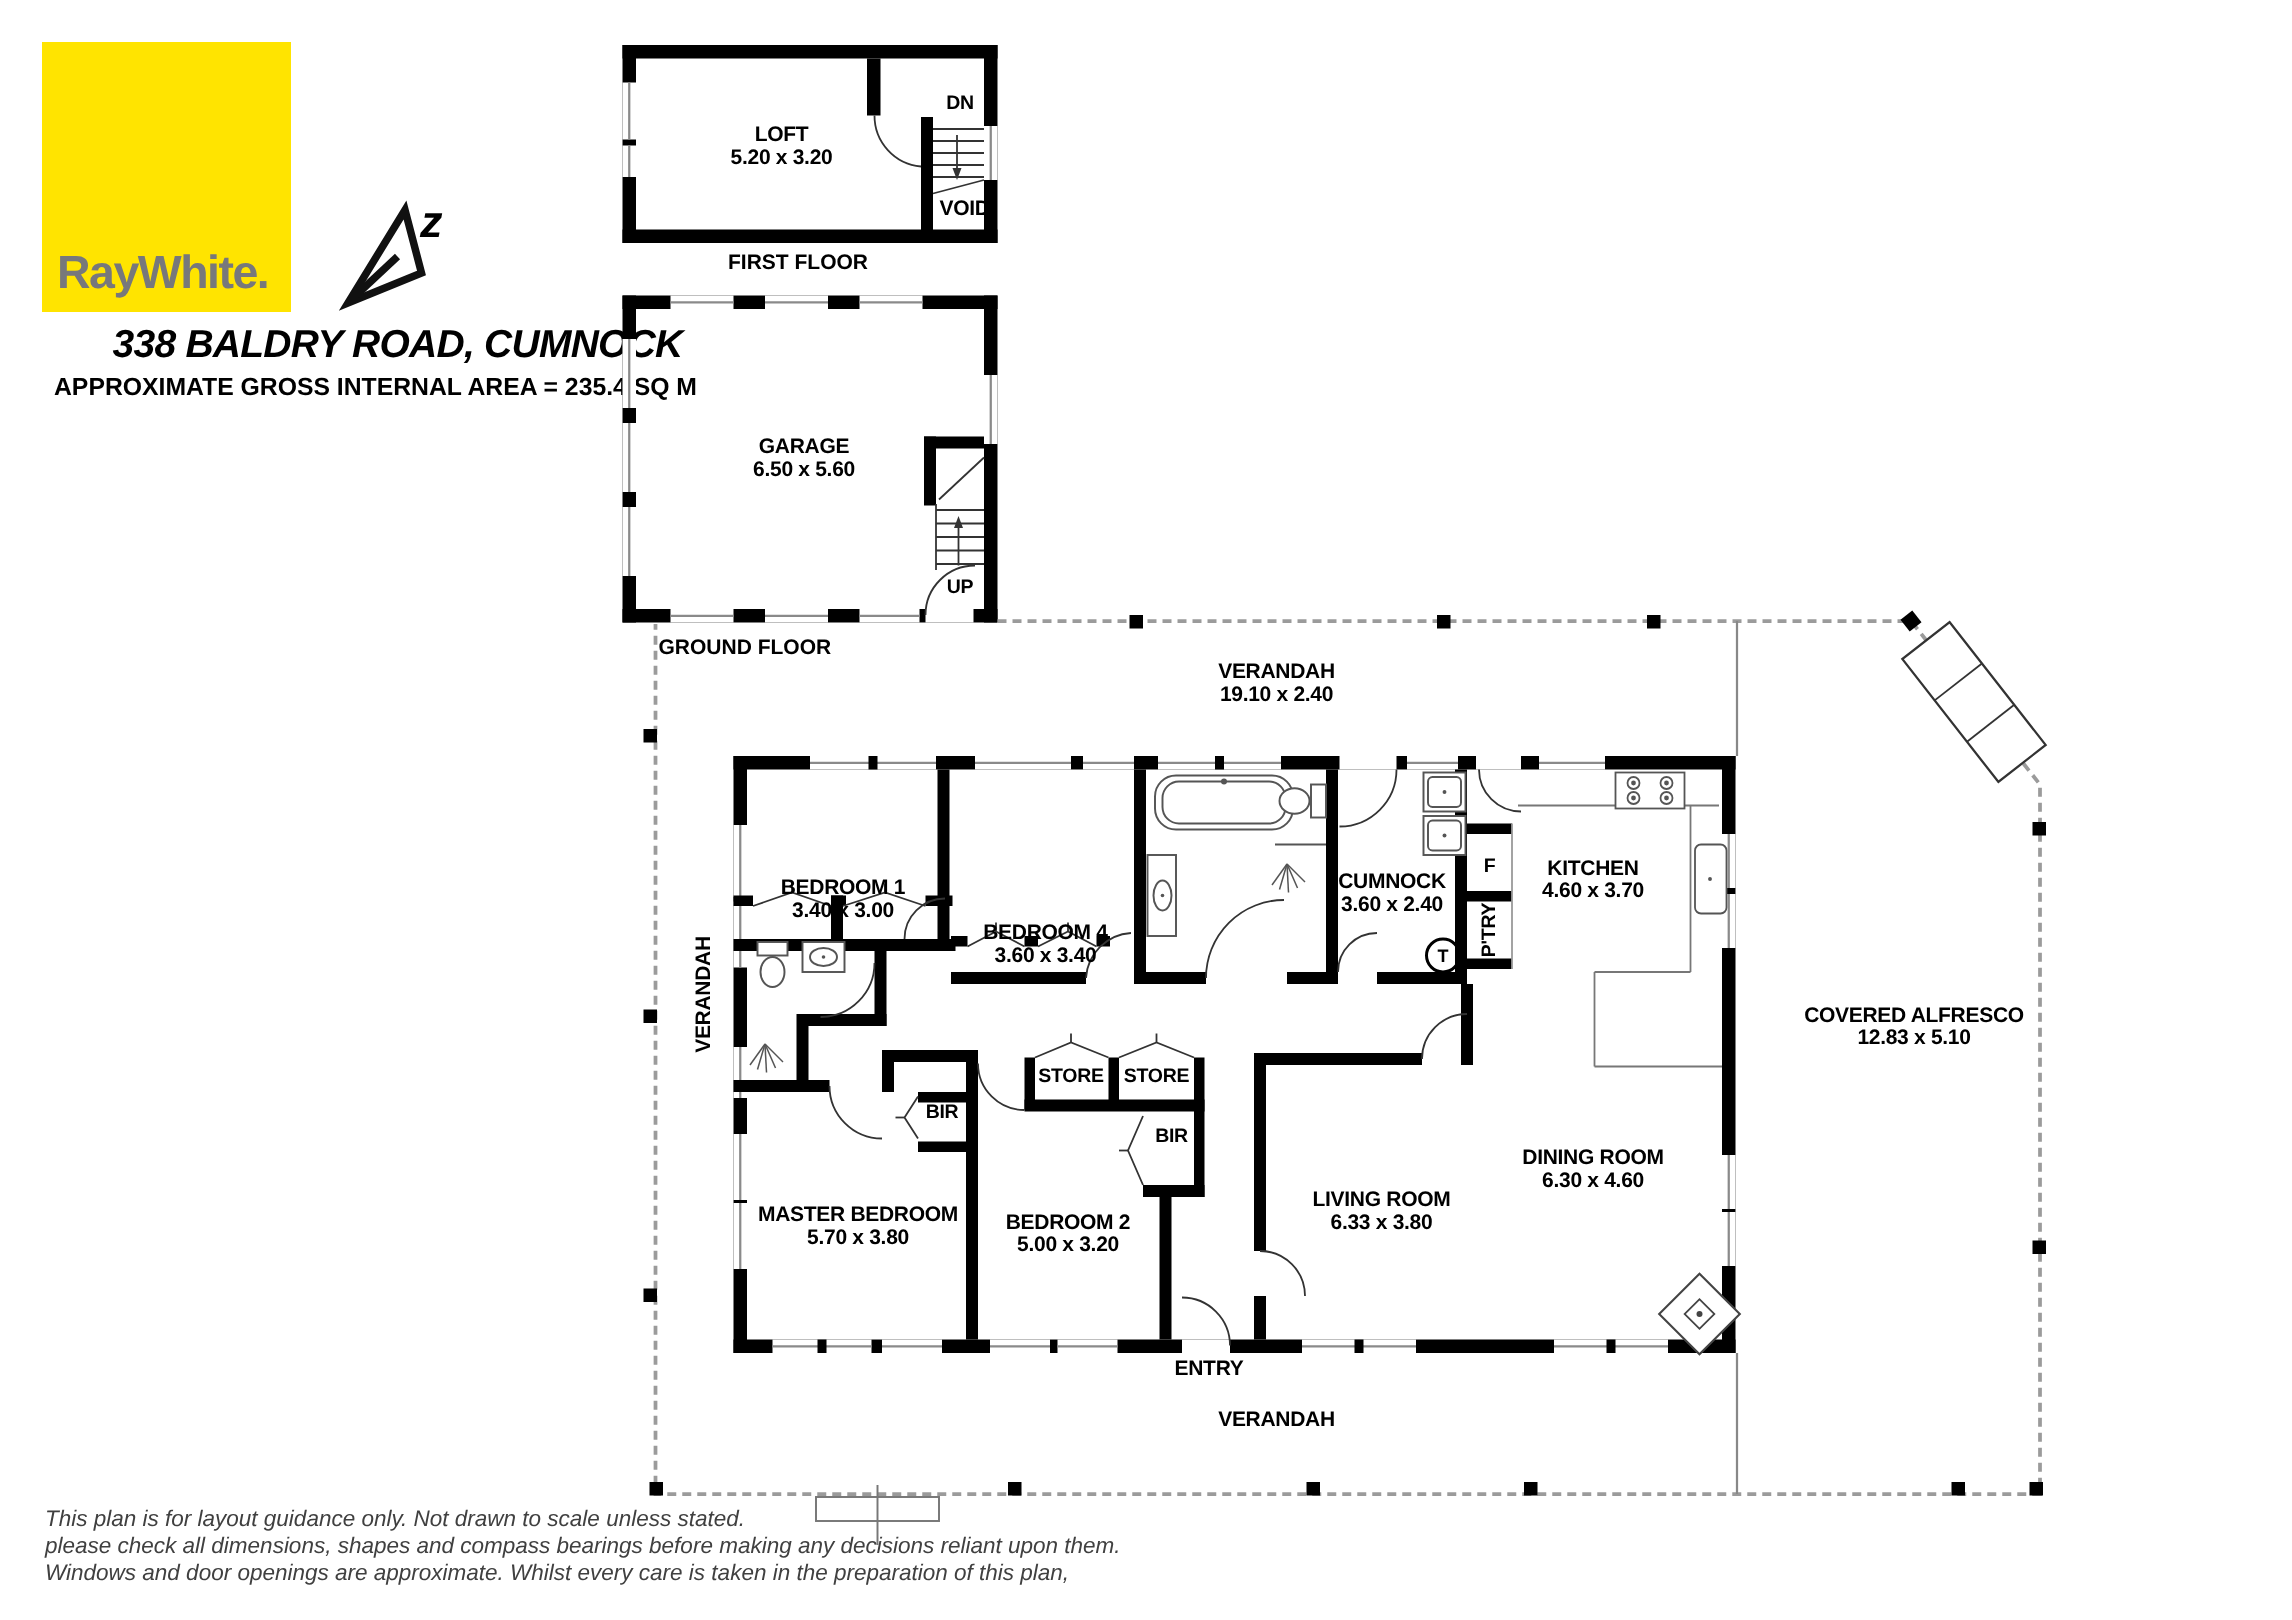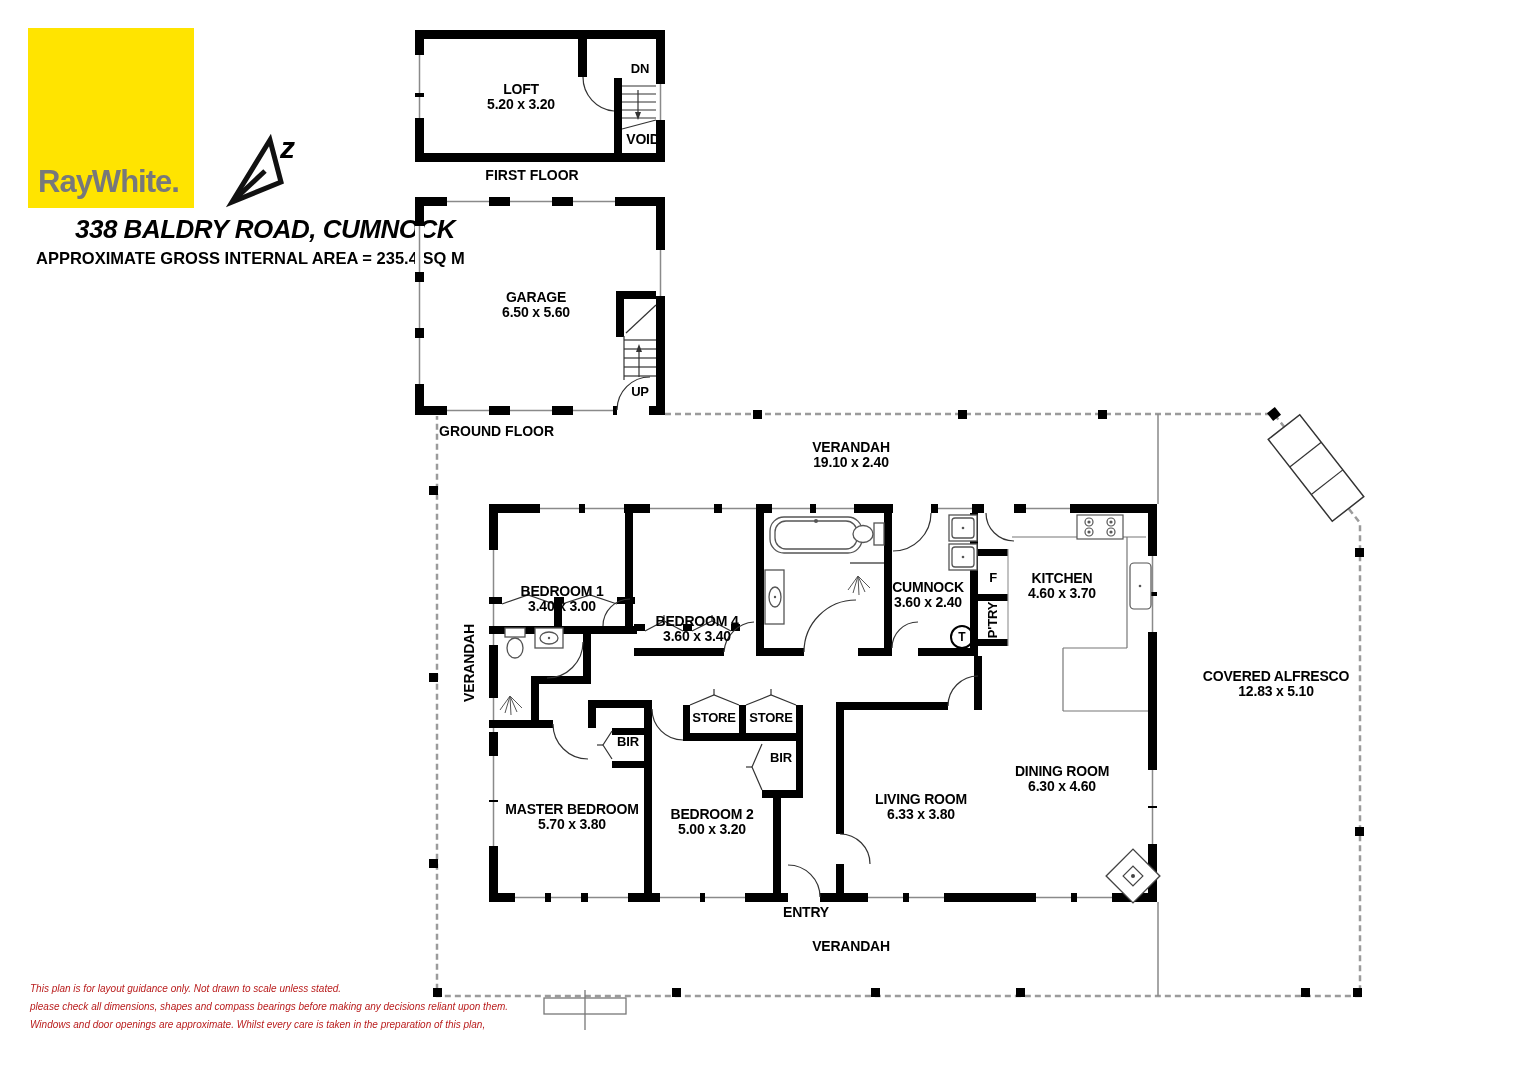--- a/index.html
+++ b/index.html
@@ -19,22 +19,22 @@
   
   .lbl{position:absolute;transform:translate(-50%,-50%);text-align:center;
        font-weight:bold;font-size:14px;line-height:15px;white-space:nowrap;letter-spacing:-0.2px;}
   .lbl.small{font-size:13px;}
   .lbl.big{font-size:14px;letter-spacing:0;}
   .lbl.rot{transform:translate(-50%,-50%) rotate(-90deg);}
   .lbl.leftalign{transform:none;text-align:left;margin-left:24px;}
   .tank-circle{position:absolute;left:950px;top:625px;width:20px;height:20px;border:2px solid #000;
                border-radius:50%;display:flex;align-items:center;justify-content:center;
                font-size:12px;font-weight:bold;}
-  .disclaimer{position:absolute;left:30px;top:980px;font-size:10px;font-style:italic;
-              font-weight:500;line-height:18px;color:#b91c1c;}
+  .disclaimer{position:absolute;left:30px;top:1004px;font-size:15px;font-style:italic;
+              font-weight:500;line-height:18px;color:#404040;}
   .plan-svg{position:absolute;left:0;top:0;}
 </style>
 </head>
 <body>
 
 <div id="canvas">
 
   <div class="logo-box">
     <span class="logo-text">RayWhite.</span>
   </div>

